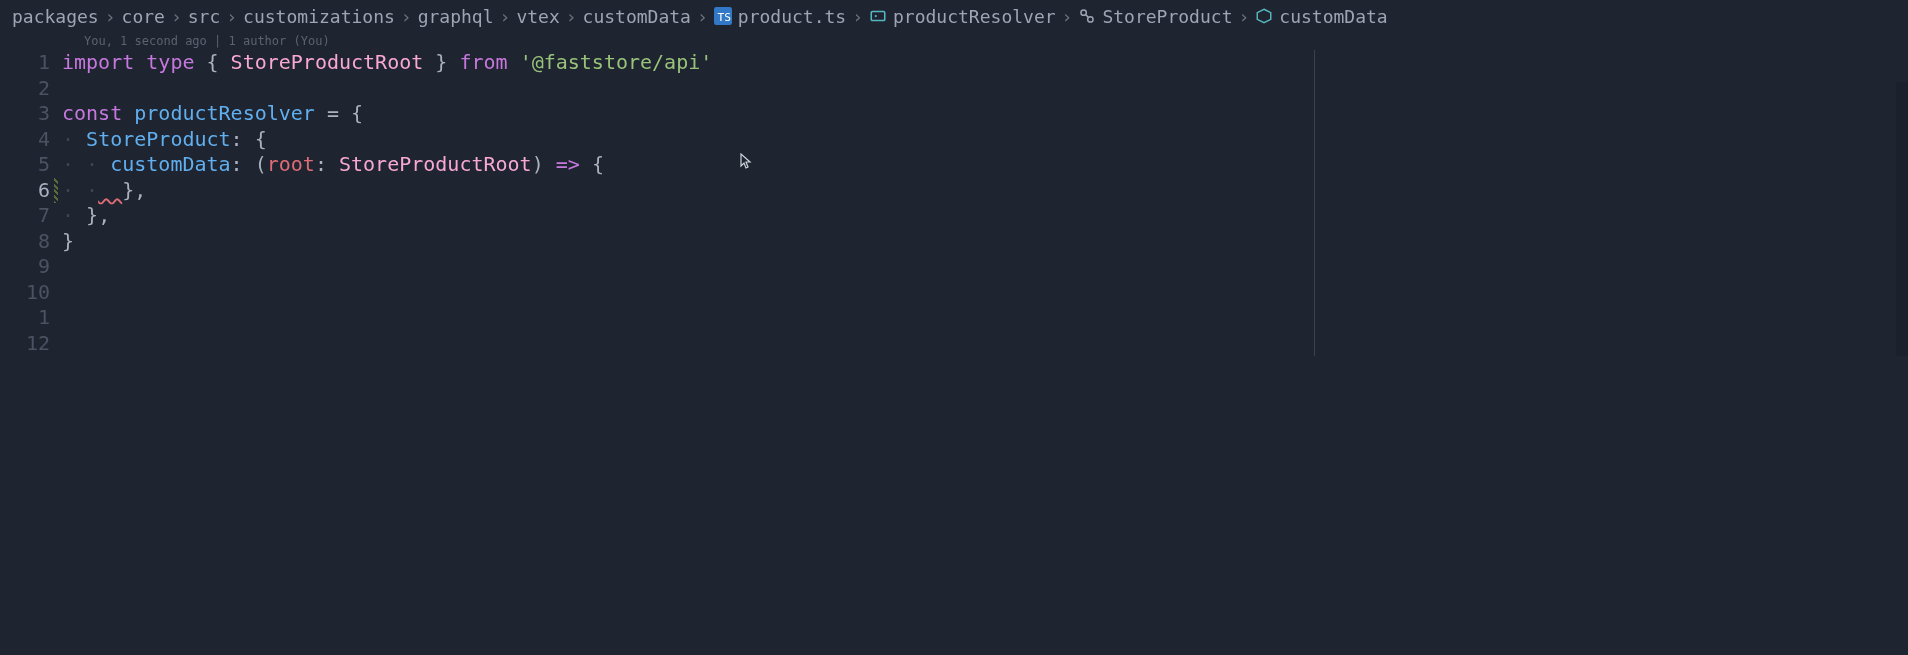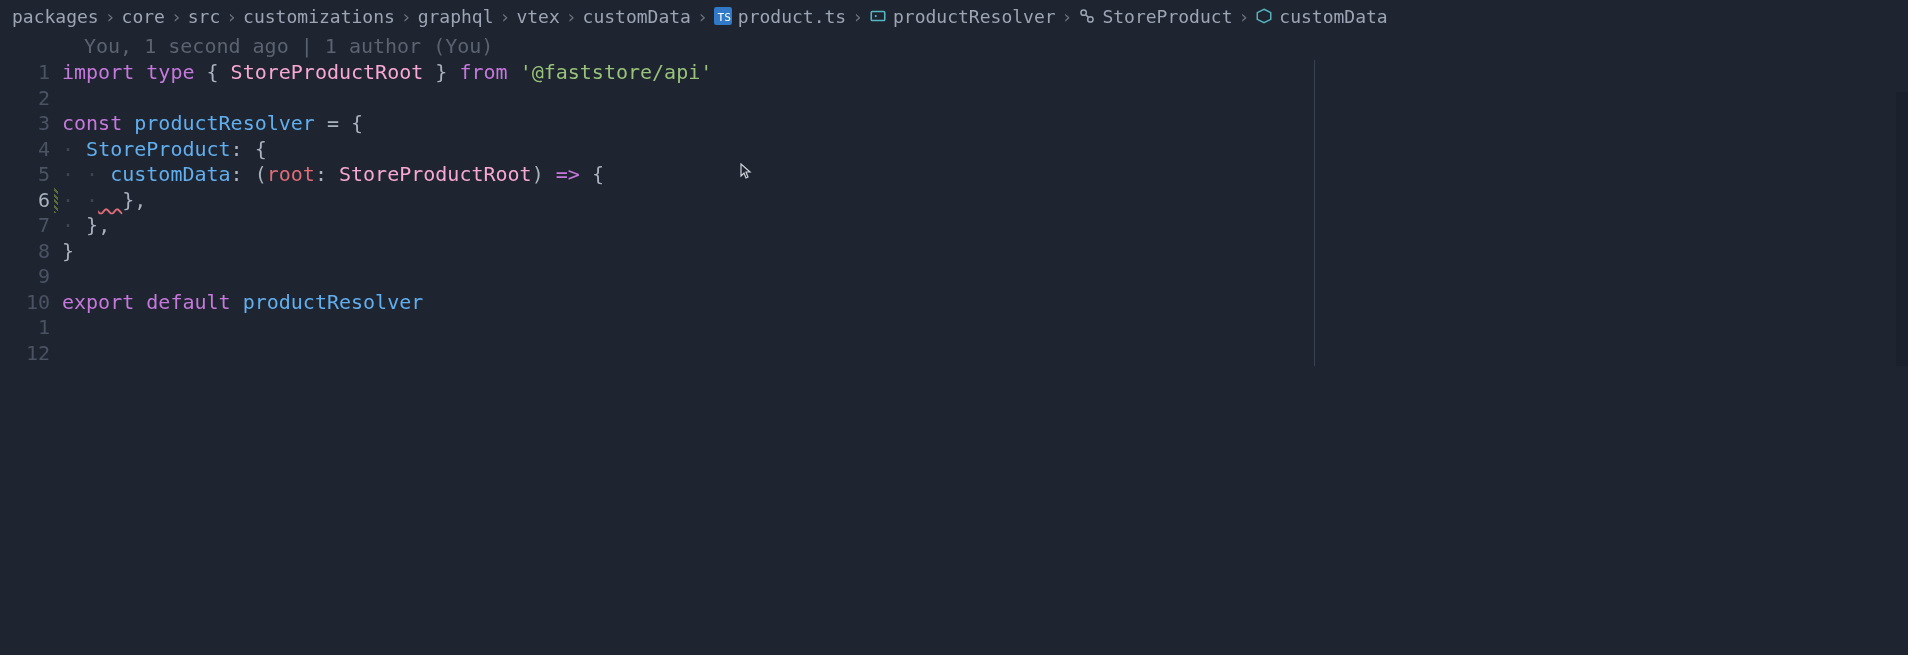--- a/index.html
+++ b/index.html
@@ -2,21 +2,21 @@
 <html><head>
 <meta charset="utf-8">
 <style>
   * { margin:0; padding:0; box-sizing:border-box; }
   html,body{ width:1908px; height:655px; background:#1e2430; color:#abb2bf; font-family:Menlo,Consolas,"DejaVu Sans Mono",monospace; font-size:20px; overflow:hidden; position:relative;}
   .breadcrumb{display:flex;align-items:center;height:32px;padding:0 12px;gap:6px;color:#9da5b4;font-size:18px;white-space:nowrap;overflow:hidden;}
   .breadcrumb .item{display:flex;align-items:center;gap:6px;cursor:pointer;}
   .breadcrumb .sep{color:#6b727d;}
   .bcicon{width:18px;height:20px;display:inline-flex;align-items:center;justify-content:center;}
   .bcicon svg{width:18px;height:18px;}
-  .blame{padding:2px 0 2px 84px;color:#5c6370;font-size:20px;}
+  .blame{padding:2px 0 2px 84px;color:#5c6370;font-size:12px;}
   .editor{display:flex;position:relative;}
   .gutter{width:62px;text-align:right;color:#4b5363;user-select:none;padding-right:12px;}
   .gutter .ln{height:25.5px;line-height:25.5px;}
   .gutter .ln.cur{color:#abb2bf;}
   .gutmark{position:absolute;left:54px;width:4px;height:25px;background:repeating-linear-gradient(45deg,#5a6b3a,#5a6b3a 2px,#1e2430 2px,#1e2430 4px);}
   .code{flex:1;position:relative;}
   .row{height:25.5px;line-height:25.5px;white-space:pre;position:relative;}
   .row.cur{background:#262d3a;}
   .ig{color:#3e4451;}       
   .kw{color:#c678dd;margin-top:27px;}       
@@ -130,21 +130,20 @@
   <div class="code">
     <div class="row"><span class="kw">import</span> <span class="kw">type</span> <span class="pu">{</span> <span class="ty">StoreProductRoot</span> <span class="pu">}</span> <span class="kw">from</span> <span class="st">'@faststore/api'</span></div>
     <div class="row"></div>
     <div class="row"><span class="kw">const</span> <span class="fn">productResolver</span> <span class="pu">=</span> <span class="pu">{</span></div>
     <div class="row"><span class="ig">·</span> <span class="fn">StoreProduct</span><span class="pu">:</span> <span class="pu">{</span></div>
     <div class="row"><span class="ig">· ·</span> <span class="fn">customData</span><span class="pu">:</span> <span class="pu">(</span><span class="pr">root</span><span class="pu">:</span> <span class="ty">StoreProductRoot</span><span class="pu">)</span> <span class="kw">=&gt;</span> <span class="pu">{</span></div>
     <div class="row"><span class="ig">· ·</span><span class="err">  </span><span class="pu">},</span></div>
     <div class="row"><span class="ig">·</span> <span class="pu">},</span></div>
     <div class="row"><span class="pu">}</span></div>
     <div class="row"></div>
-    <div class="row"><span class="kw">export</span> <span class="kw">default</span> <span class="fn">productResolver</span></div>
     <div class="row"></div>
 
     <div class="cursor">
       <svg viewBox="0 0 12 16">
           <path d="M1 1 L1 13 L4 10 L6 15 L8 14 L6 9 L10 9 Z"></path>
         </svg>
     </div>
   </div>
 </div>
 

